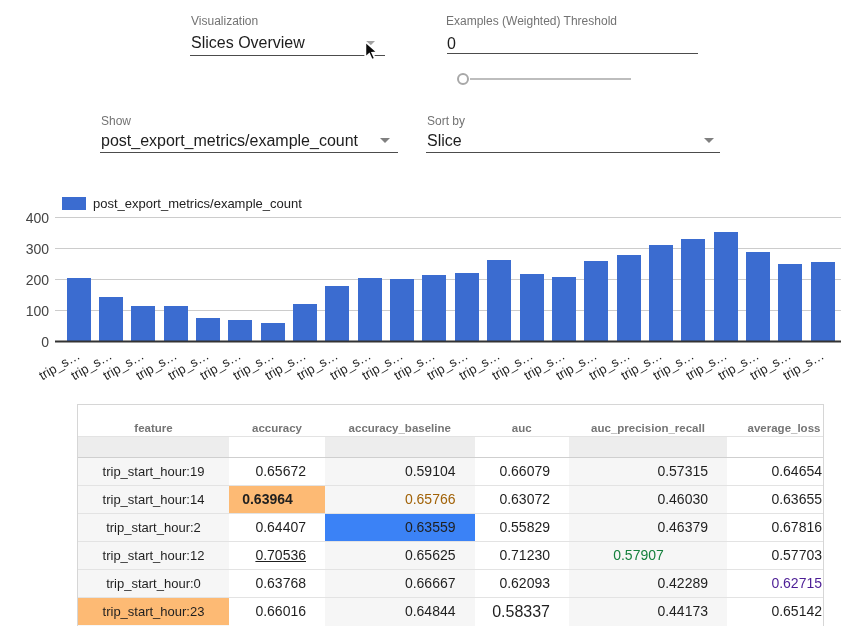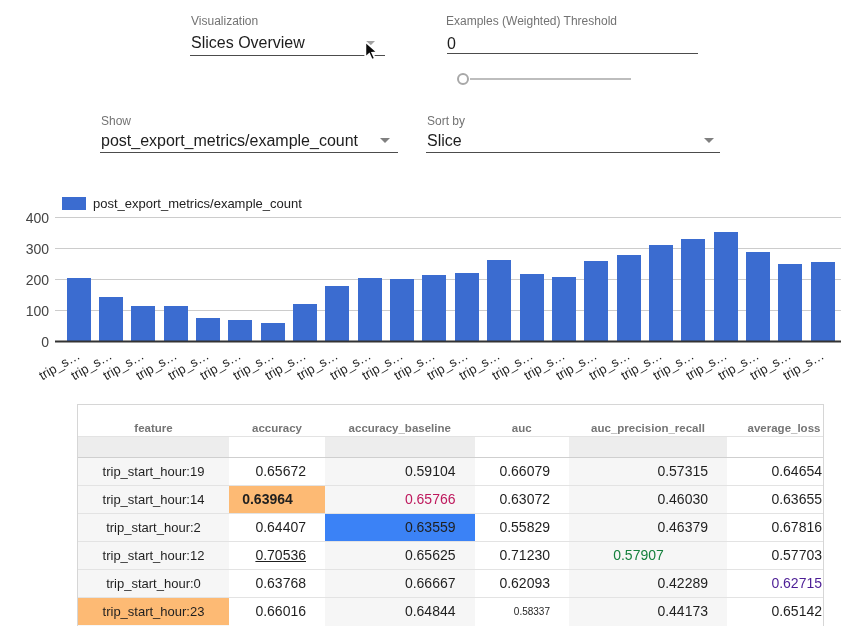--- a/index.html
+++ b/index.html
@@ -131,21 +131,21 @@
       <div style="position:absolute;left:0;top:52px;width:763px;height:1px;background:#cfcfcf;"></div>
       <div style="position:absolute;left:0px;top:53px;width:151px;height:27px;line-height:27px;color:#1f1f1f;background:#f6f6f6;text-align:center;font-size:13px;box-sizing:content-box;">trip_start_hour:19</div>
       <div style="position:absolute;left:151px;top:53px;width:77px;height:27px;line-height:27px;color:#1f1f1f;background:#ffffff;text-align:right;padding-right:19px;font-size:14px;box-sizing:content-box;">0.65672</div>
       <div style="position:absolute;left:247px;top:53px;width:130.5px;height:27px;line-height:27px;color:#1f1f1f;background:#f6f6f6;text-align:right;padding-right:19px;font-size:14px;box-sizing:content-box;">0.59104</div>
       <div style="position:absolute;left:396.5px;top:53px;width:75.5px;height:27px;line-height:27px;color:#1f1f1f;background:#ffffff;text-align:right;padding-right:19px;font-size:14px;box-sizing:content-box;">0.66079</div>
       <div style="position:absolute;left:491px;top:53px;width:139px;height:27px;line-height:27px;color:#1f1f1f;background:#f6f6f6;text-align:right;padding-right:19px;font-size:14px;box-sizing:content-box;">0.57315</div>
       <div style="position:absolute;left:649px;top:53px;width:95px;height:27px;line-height:27px;color:#1f1f1f;background:#ffffff;text-align:right;padding-right:19px;font-size:14px;box-sizing:content-box;">0.64654</div>
       <div style="position:absolute;left:0;top:80px;width:763px;height:1px;background:#e3e3e3;"></div>
       <div style="position:absolute;left:0px;top:81px;width:151px;height:27px;line-height:27px;color:#1f1f1f;background:#f6f6f6;text-align:center;font-size:13px;box-sizing:content-box;">trip_start_hour:14</div>
       <div style="position:absolute;left:151px;top:81px;width:77px;height:27px;line-height:27px;color:#1f1f1f;background:#fdba74;text-align:center;padding-right:19px;font-size:14px;box-sizing:content-box;font-weight:bold;">0.63964</div>
-      <div style="position:absolute;left:247px;top:81px;width:130.5px;height:27px;line-height:27px;color:#be185d;background:#f6f6f6;text-align:right;padding-right:19px;font-size:14px;box-sizing:content-box;">0.65766</div>
+      <div style="position:absolute;left:247px;top:81px;width:130.5px;height:27px;line-height:27px;color:#a16207;background:#f6f6f6;text-align:right;padding-right:19px;font-size:14px;box-sizing:content-box;">0.65766</div>
       <div style="position:absolute;left:396.5px;top:81px;width:75.5px;height:27px;line-height:27px;color:#1f1f1f;background:#ffffff;text-align:right;padding-right:19px;font-size:14px;box-sizing:content-box;">0.63072</div>
       <div style="position:absolute;left:491px;top:81px;width:139px;height:27px;line-height:27px;color:#1f1f1f;background:#f6f6f6;text-align:right;padding-right:19px;font-size:14px;box-sizing:content-box;">0.46030</div>
       <div style="position:absolute;left:649px;top:81px;width:95px;height:27px;line-height:27px;color:#1f1f1f;background:#ffffff;text-align:right;padding-right:19px;font-size:14px;box-sizing:content-box;">0.63655</div>
       <div style="position:absolute;left:0;top:108px;width:763px;height:1px;background:#e3e3e3;"></div>
       <div style="position:absolute;left:0px;top:109px;width:151px;height:27px;line-height:27px;color:#1f1f1f;background:#f6f6f6;text-align:center;font-size:13px;box-sizing:content-box;">trip_start_hour:2</div>
       <div style="position:absolute;left:151px;top:109px;width:77px;height:27px;line-height:27px;color:#1f1f1f;background:#ffffff;text-align:right;padding-right:19px;font-size:14px;box-sizing:content-box;">0.64407</div>
       <div style="position:absolute;left:247px;top:109px;width:130.5px;height:27px;line-height:27px;color:#1f1f1f;background:#3b82f6;text-align:right;padding-right:19px;font-size:14px;box-sizing:content-box;">0.63559</div>
       <div style="position:absolute;left:396.5px;top:109px;width:75.5px;height:27px;line-height:27px;color:#1f1f1f;background:#ffffff;text-align:right;padding-right:19px;font-size:14px;box-sizing:content-box;">0.55829</div>
       <div style="position:absolute;left:491px;top:109px;width:139px;height:27px;line-height:27px;color:#1f1f1f;background:#f6f6f6;text-align:right;padding-right:19px;font-size:14px;box-sizing:content-box;">0.46379</div>
       <div style="position:absolute;left:649px;top:109px;width:95px;height:27px;line-height:27px;color:#1f1f1f;background:#ffffff;text-align:right;padding-right:19px;font-size:14px;box-sizing:content-box;">0.67816</div>
@@ -160,21 +160,21 @@
       <div style="position:absolute;left:0px;top:165px;width:151px;height:27px;line-height:27px;color:#1f1f1f;background:#f6f6f6;text-align:center;font-size:13px;box-sizing:content-box;">trip_start_hour:0</div>
       <div style="position:absolute;left:151px;top:165px;width:77px;height:27px;line-height:27px;color:#1f1f1f;background:#ffffff;text-align:right;padding-right:19px;font-size:14px;box-sizing:content-box;">0.63768</div>
       <div style="position:absolute;left:247px;top:165px;width:130.5px;height:27px;line-height:27px;color:#1f1f1f;background:#f6f6f6;text-align:right;padding-right:19px;font-size:14px;box-sizing:content-box;">0.66667</div>
       <div style="position:absolute;left:396.5px;top:165px;width:75.5px;height:27px;line-height:27px;color:#1f1f1f;background:#ffffff;text-align:right;padding-right:19px;font-size:14px;box-sizing:content-box;">0.62093</div>
       <div style="position:absolute;left:491px;top:165px;width:139px;height:27px;line-height:27px;color:#1f1f1f;background:#f6f6f6;text-align:right;padding-right:19px;font-size:14px;box-sizing:content-box;">0.42289</div>
       <div style="position:absolute;left:649px;top:165px;width:95px;height:27px;line-height:27px;color:#4c1d95;background:#ffffff;text-align:right;padding-right:19px;font-size:14px;box-sizing:content-box;">0.62715</div>
       <div style="position:absolute;left:0;top:192px;width:763px;height:1px;background:#e3e3e3;"></div>
       <div style="position:absolute;left:0px;top:193px;width:151px;height:27px;line-height:27px;color:#1f1f1f;background:#fdba74;text-align:center;font-size:13px;box-sizing:content-box;">trip_start_hour:23</div>
       <div style="position:absolute;left:151px;top:193px;width:77px;height:27px;line-height:27px;color:#1f1f1f;background:#ffffff;text-align:right;padding-right:19px;font-size:14px;box-sizing:content-box;">0.66016</div>
       <div style="position:absolute;left:247px;top:193px;width:130.5px;height:27px;line-height:27px;color:#1f1f1f;background:#f6f6f6;text-align:right;padding-right:19px;font-size:14px;box-sizing:content-box;">0.64844</div>
-      <div style="position:absolute;left:396.5px;top:193px;width:75.5px;height:27px;line-height:27px;color:#1f1f1f;background:#ffffff;text-align:right;padding-right:19px;font-size:10px;box-sizing:content-box;">0.58337</div>
+      <div style="position:absolute;left:396.5px;top:193px;width:75.5px;height:27px;line-height:27px;color:#1f1f1f;background:#ffffff;text-align:right;padding-right:19px;font-size:16px;box-sizing:content-box;">0.58337</div>
       <div style="position:absolute;left:491px;top:193px;width:139px;height:27px;line-height:27px;color:#1f1f1f;background:#f6f6f6;text-align:right;padding-right:19px;font-size:14px;box-sizing:content-box;">0.44173</div>
       <div style="position:absolute;left:649px;top:193px;width:95px;height:27px;line-height:27px;color:#1f1f1f;background:#ffffff;text-align:right;padding-right:19px;font-size:14px;box-sizing:content-box;">0.65142</div>
       <div style="position:absolute;left:0px;top:220px;width:151px;height:4px;background:#f6f6f6;"></div>
       <div style="position:absolute;left:151px;top:220px;width:96px;height:4px;background:#ffffff;"></div>
       <div style="position:absolute;left:247px;top:220px;width:149.5px;height:4px;background:#f6f6f6;"></div>
       <div style="position:absolute;left:396.5px;top:220px;width:94.5px;height:4px;background:#ffffff;"></div>
       <div style="position:absolute;left:491px;top:220px;width:158px;height:4px;background:#f6f6f6;"></div>
       <div style="position:absolute;left:649px;top:220px;width:114px;height:4px;background:#ffffff;"></div>
     </div>
   </div>

